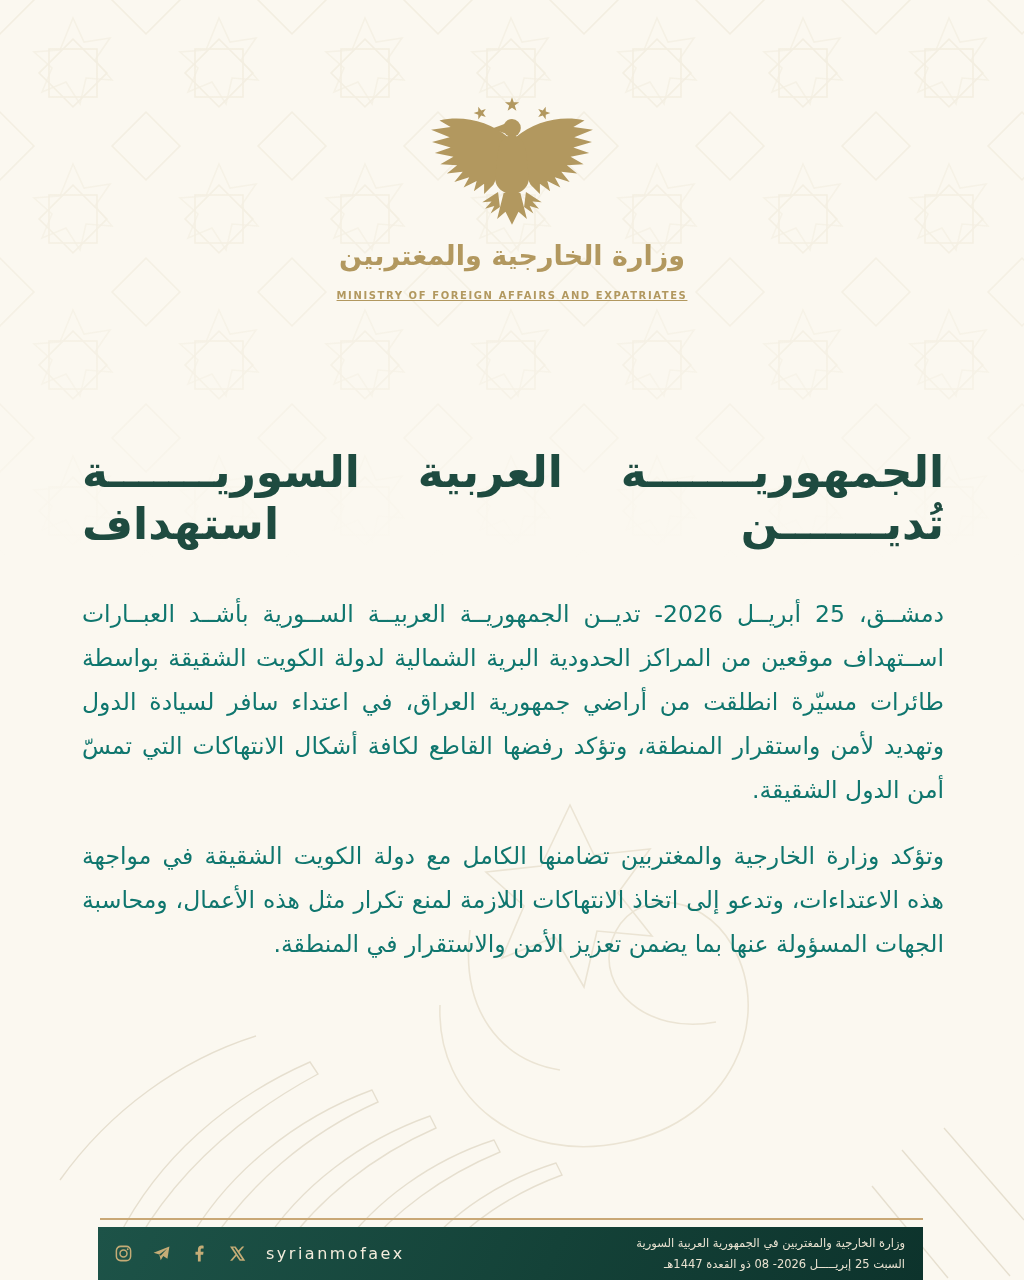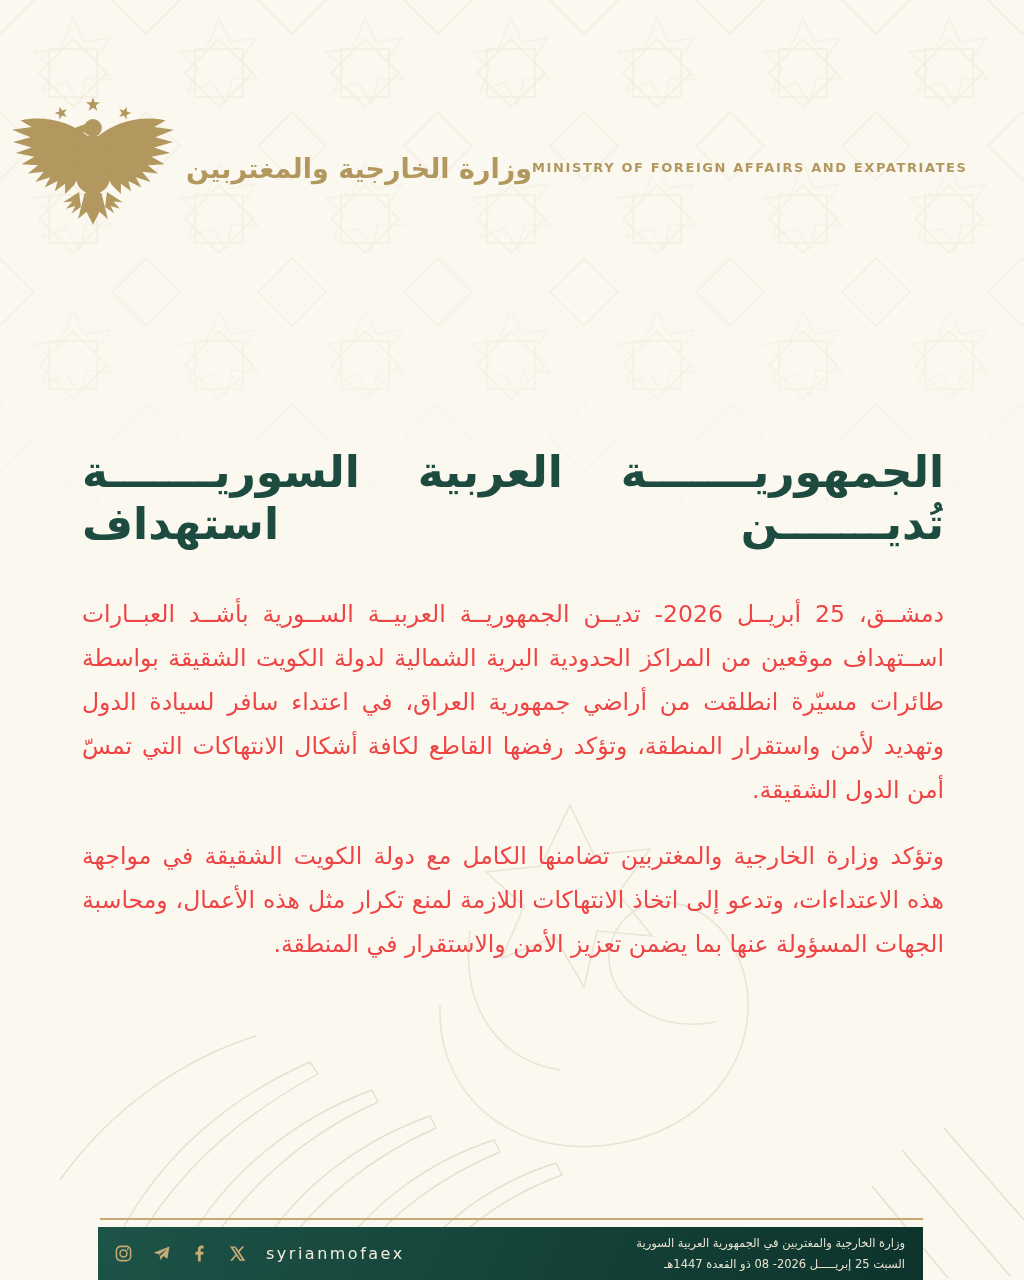--- a/index.html
+++ b/index.html
@@ -7,40 +7,41 @@
   .page {
     position:relative; width:1024px; height:1280px; margin:0 auto;
     background:#fbf8f0; overflow:hidden;
     font-family:"DejaVu Sans", sans-serif;
   }
   .bg-layer { position:absolute; inset:0; pointer-events:none; }
 
   
   .logo {
     position:absolute; top:96px; left:0; width:100%;
-    display:flex; flex-direction:row; align-items:center;
+    display:flex; flex-direction:column; align-items:center;
   }
   .logo .calligraphy {
     margin-top:2px; color:#b2985f; font-size:27px; font-weight:bold;
     direction:rtl; letter-spacing:0;
   }
   .logo .en-name {
-    margin-top:1px; color:#b2985f; font-size:13px; letter-spacing:1.6px;
+    margin-top:19px; color:#b2985f; font-size:10px; letter-spacing:1.6px;
     font-weight:bold;
+    text-decoration:underline;
   }
 
   
   .content { position:absolute; top:446px; left:82px; right:80px; direction:rtl; }
   .title { margin:0 0 42px; }
   .title-line {
     color:#1e4b40; font-weight:bold; font-size:44px; line-height:52px;
     direction:rtl; text-align:justify; text-align-last:justify;
   }
   .para {
-    color:#ef4444; font-size:23.5px; line-height:44px;
+    color:#0f766e; font-size:23.5px; line-height:44px;
     direction:rtl; text-align:justify; margin:0 0 22px;
   }
 
   
   .gold-line {
     position:absolute; top:1218px; left:100px; width:823px; height:2px;
     background:#c9a876;
   }
   .footer-bar {
     position:absolute; top:1227px; left:98px; width:825px; height:53px;

